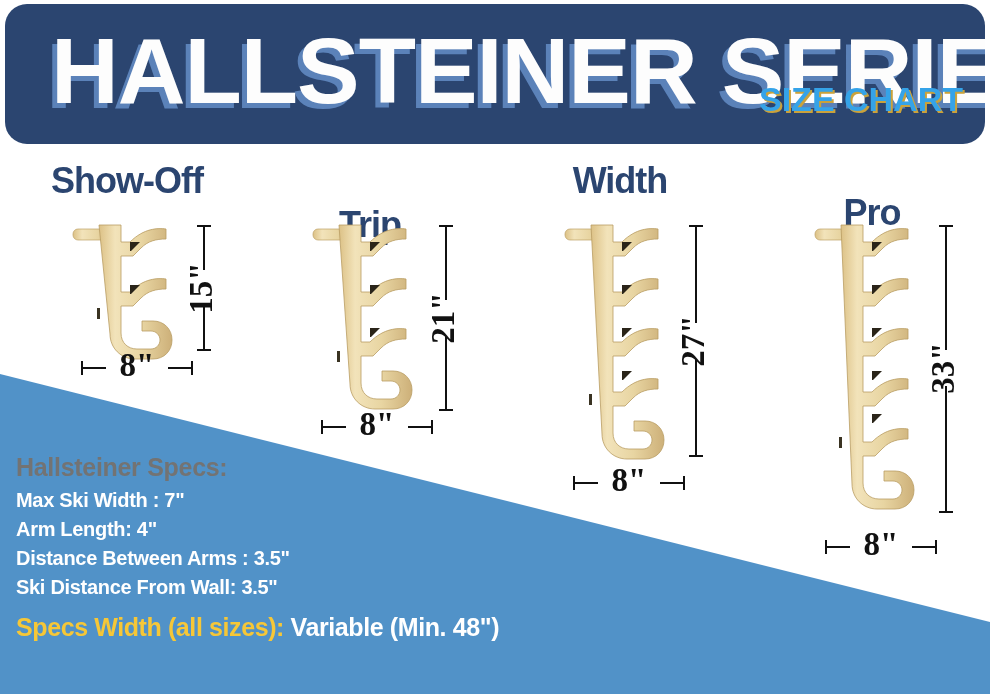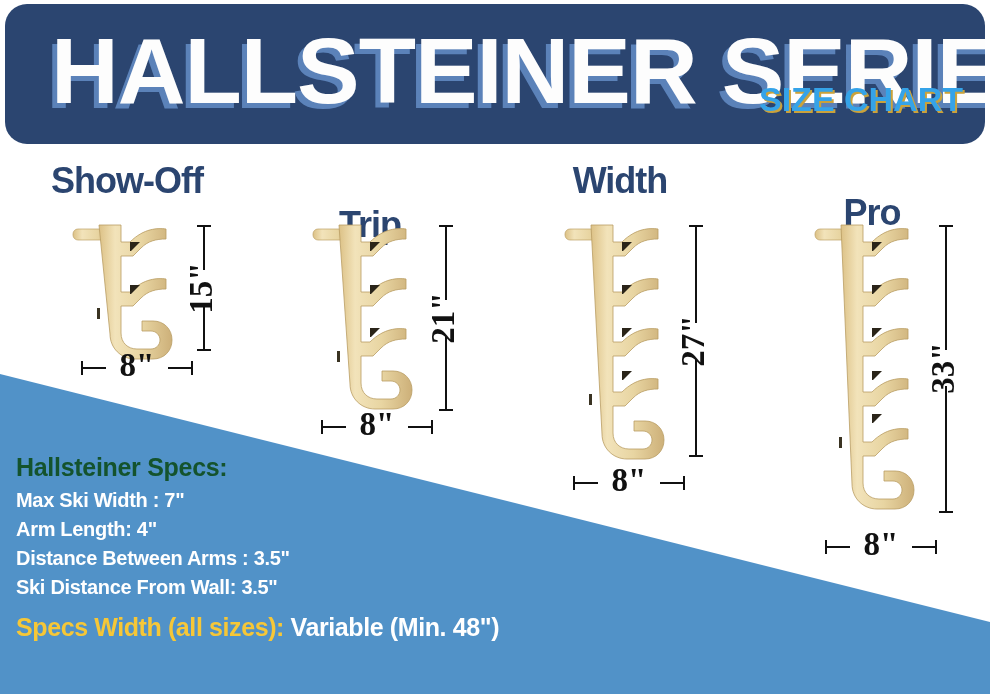--- a/index.html
+++ b/index.html
@@ -46,21 +46,21 @@
   
   .blue-wedge{position:absolute;left:0;top:0;width:990px;height:694px;pointer-events:none;}
 
   
   .specs{
     position:absolute;left:16px;top:452px;width:700px;
     font-family:"Liberation Sans", sans-serif;
     font-weight:700;
   }
   .specs-title{
-    font-size:25px;color:#14532d;line-height:30px;margin-bottom:4px;
+    font-size:25px;color:#737373;line-height:30px;margin-bottom:4px;
     letter-spacing:-.3px;
   }
   .spec-line{
     font-size:20px;color:#ffffff;line-height:29px;letter-spacing:-.3px;
     white-space:nowrap;
   }
   .cradle{
     margin-top:9px;font-size:25px;line-height:32px;letter-spacing:-.4px;
     color:#ffffff;white-space:nowrap;
   }

